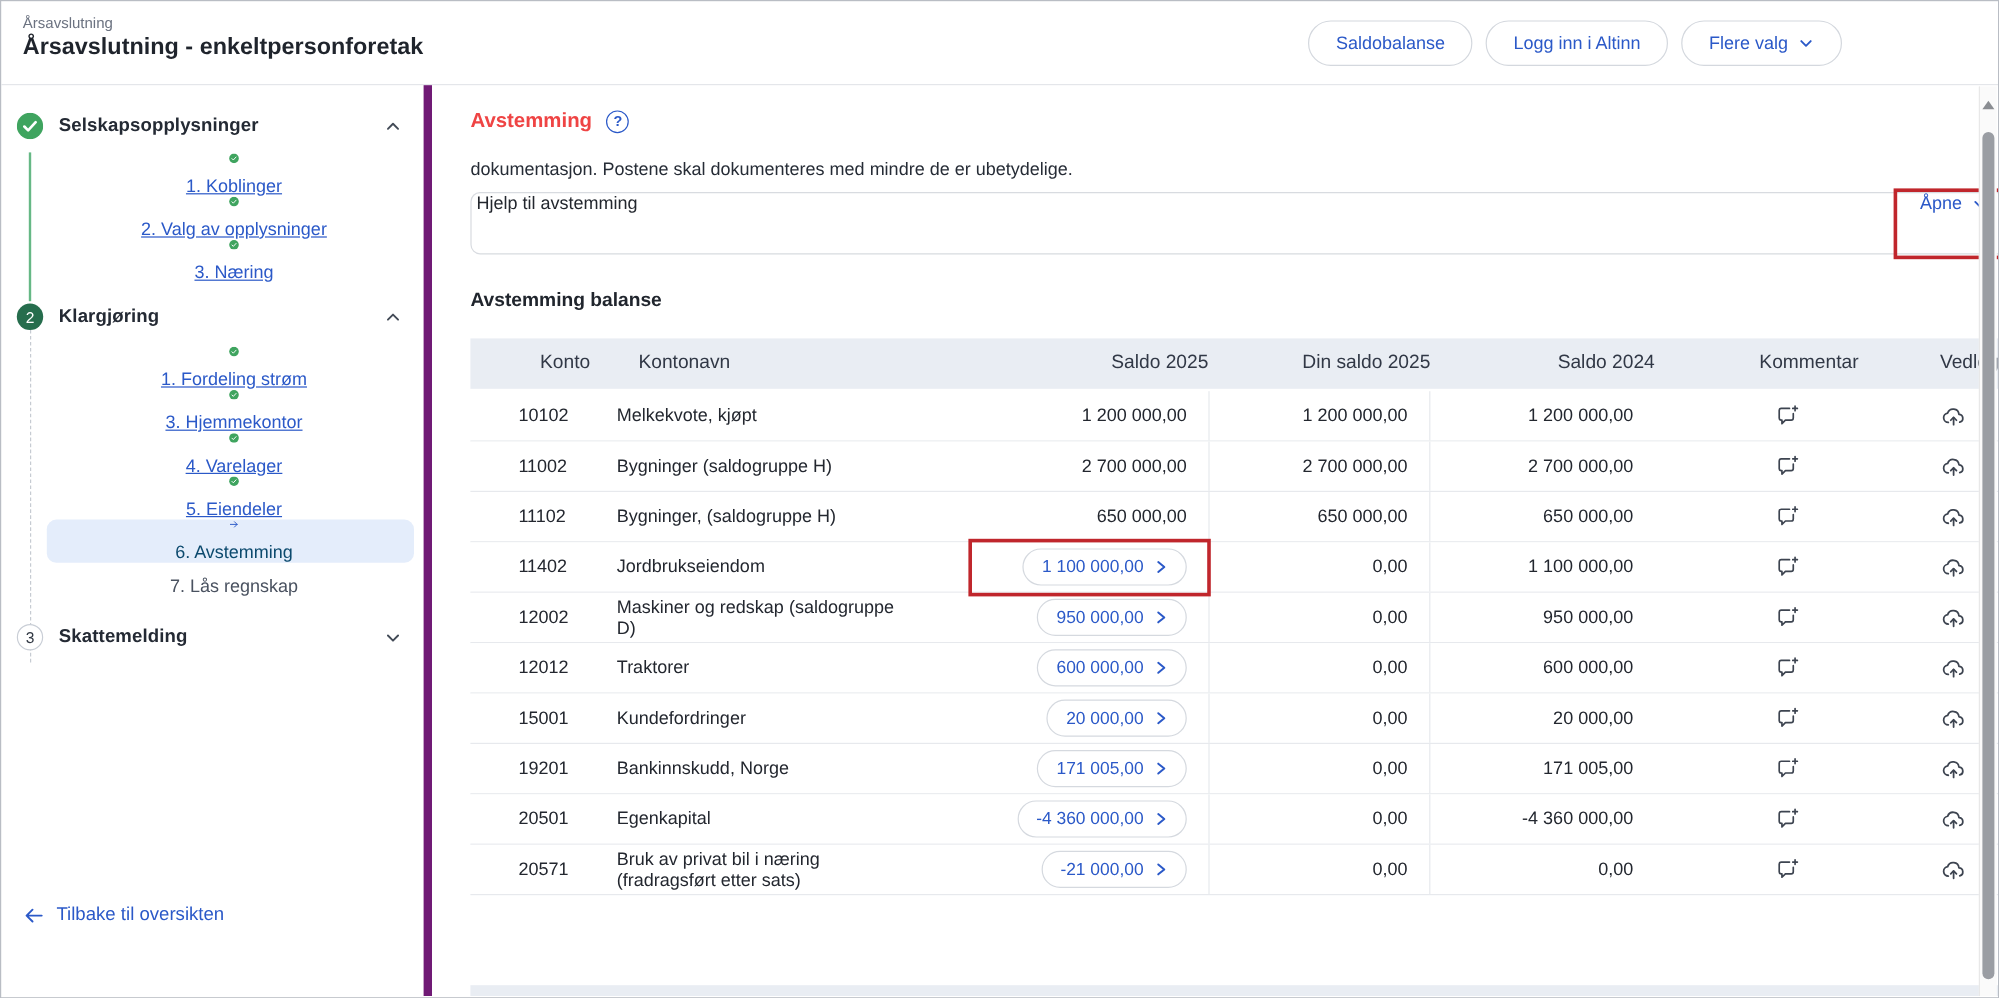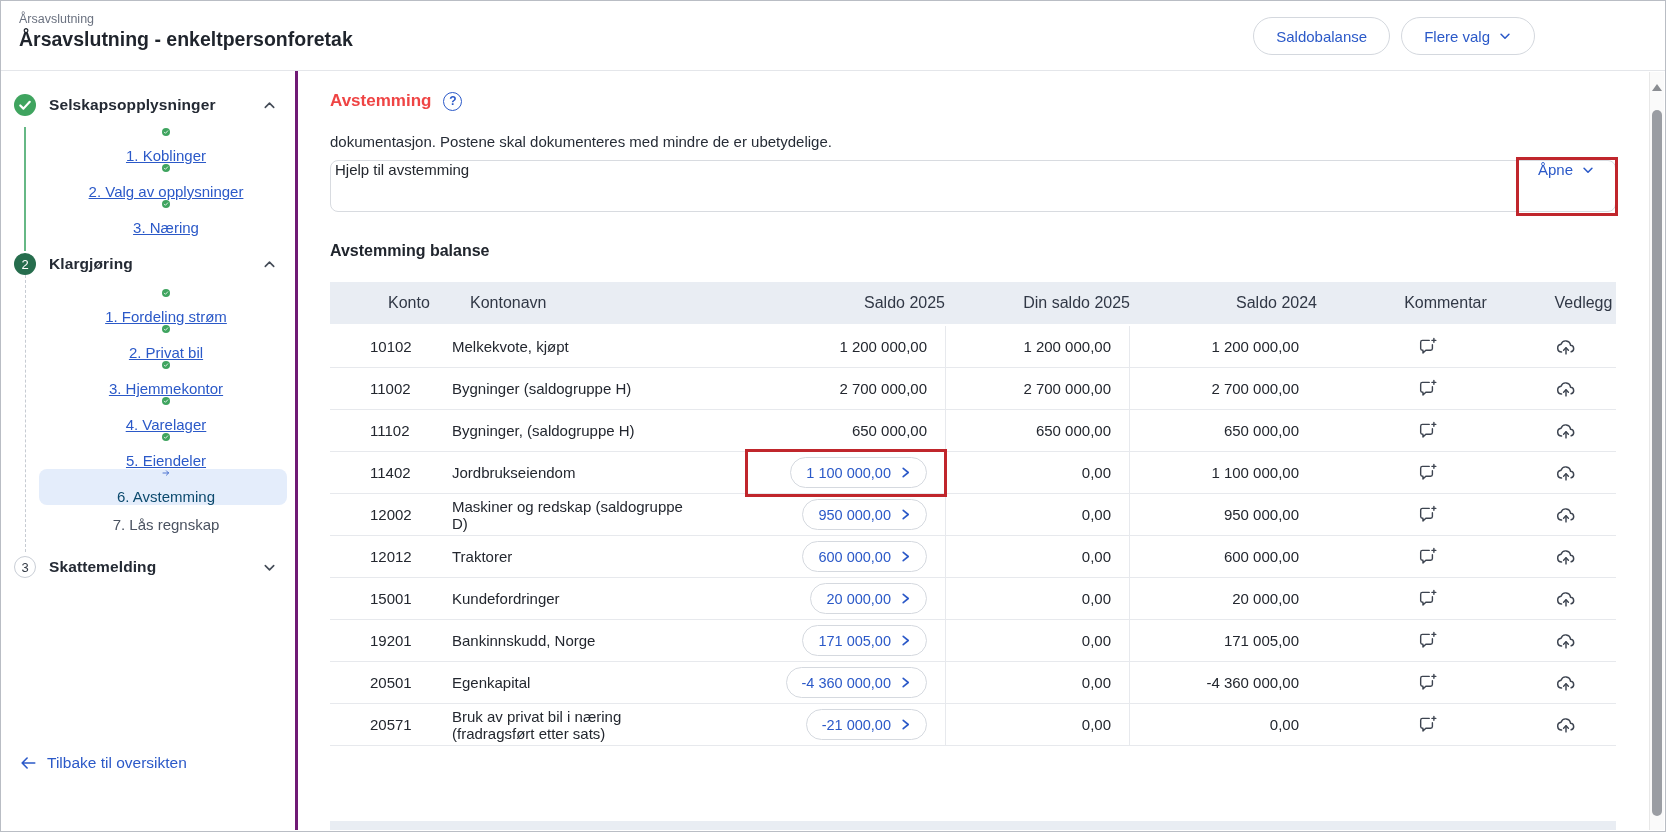--- a/index.html
+++ b/index.html
@@ -15,21 +15,21 @@
   .app-label { font-size:12.5px; color:#6b7280; }
   .page-title { font-size:19.5px; font-weight:bold; color:#1f242c; margin-top:2px; }
   .topbar-actions { position:absolute; top:16px; right:130px; display:flex; gap:11px; }
   .btn-pill {
     height:38px; padding:0 22px; border-radius:19px; border:1px solid #d4d8de;
     background:#fff; color:#2b59c8; font-size:15px; font-family:inherit;
     display:inline-flex; align-items:center; gap:8px; cursor:pointer; white-space:nowrap;
   }
   
   .layout { display:flex; height:759px; }
-  .sidebar { width:297px; flex:none; border-right:3px solid #701a75; position:relative; padding-top:14px; }
+  .sidebar { width:359px; flex:none; border-right:7px solid #701a75; position:relative; padding-top:14px; }
   .line-green { position:absolute; left:23px; top:56px; height:124px; border-left:2px solid #66b885; }
   .line-dashed { position:absolute; left:24px; top:204px; height:277px; border-left:1px dashed #c6cbd2; }
   .side-section { display:flex; align-items:center; height:40px; padding:0 18px 0 13px; gap:13px; position:relative; z-index:1; cursor:pointer; }
   .sec-label { flex:1; font-size:15.5px; font-weight:bold; color:#242a34; letter-spacing:.1px; }
   .badge-done svg { display:block; }
   .badge-num { width:22px; height:22px; border-radius:50%; display:inline-flex; align-items:center; justify-content:center; font-size:13px; flex:none; }
   .badge-dark { background:#266d4d; color:#fff; }
   .badge-light { background:#fff; border:1px solid #c9ced6; color:#333a45; }
   .side-items { position:relative; z-index:1; }
   .sec1-items { margin-top:3px; }
@@ -82,20 +82,23 @@
 <body>
 
 <header class="topbar">
   <div class="app-label">Årsavslutning</div>
   <div class="page-title">Årsavslutning - enkeltpersonforetak</div>
   <div class="topbar-actions">
     <button class="btn-pill">
       <span>Saldobalanse</span>
     </button>
     <button class="btn-pill">
+      <span>Logg inn i Altinn</span>
+    </button>
+    <button class="btn-pill">
       <span>Flere valg</span>
       <svg width="14" height="14" viewBox="0 0 16 16">
           <path d="M3.5 6l4.5 4.5L12.5 6" fill="none" stroke="#2b59c8" stroke-width="1.8" stroke-linecap="round" stroke-linejoin="round"></path>
         </svg>
     </button>
   </div>
 </header>
 
 <div class="layout">
 
@@ -146,27 +149,20 @@
           <path d="M3.5 10l4.5-4.5L12.5 10" fill="none" stroke="#434b57" stroke-width="1.7" stroke-linecap="round" stroke-linejoin="round"></path>
         </svg>
     </div>
     <div class="side-items sec2-items">
       <a class="side-item">
         <svg width="18" height="18" viewBox="0 0 20 20">
             <circle cx="10" cy="10" r="10" fill="#3fa45f"></circle>
             <path d="M5.7 10.4l2.9 2.9 5.7-6.2" fill="none" stroke="#fff" stroke-width="2" stroke-linecap="round" stroke-linejoin="round"></path>
           </svg>
         <span class="itm-label">1. Fordeling strøm</span>
-      </a>
-      <a class="side-item">
-        <svg width="18" height="18" viewBox="0 0 20 20">
-            <circle cx="10" cy="10" r="10" fill="#3fa45f"></circle>
-            <path d="M5.7 10.4l2.9 2.9 5.7-6.2" fill="none" stroke="#fff" stroke-width="2" stroke-linecap="round" stroke-linejoin="round"></path>
-          </svg>
-        <span class="itm-label">2. Privat bil</span>
       </a>
       <a class="side-item">
         <svg width="18" height="18" viewBox="0 0 20 20">
             <circle cx="10" cy="10" r="10" fill="#3fa45f"></circle>
             <path d="M5.7 10.4l2.9 2.9 5.7-6.2" fill="none" stroke="#fff" stroke-width="2" stroke-linecap="round" stroke-linejoin="round"></path>
           </svg>
         <span class="itm-label">3. Hjemmekontor</span>
       </a>
       <a class="side-item">
         <svg width="18" height="18" viewBox="0 0 20 20">

